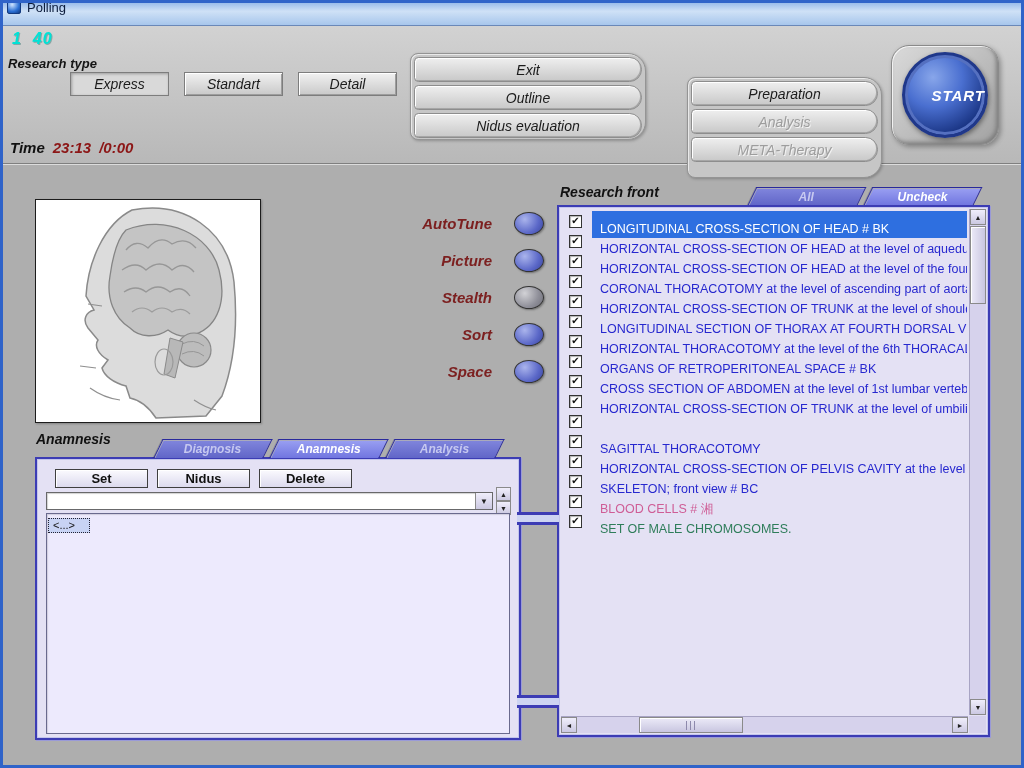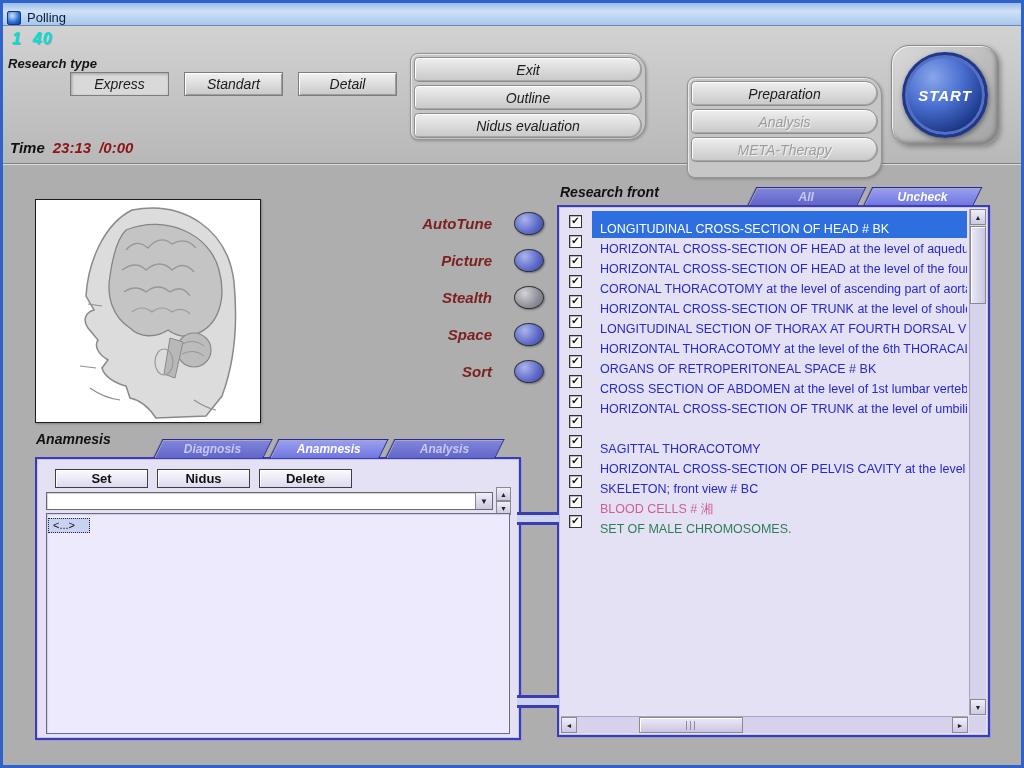--- a/index.html
+++ b/index.html
@@ -4,21 +4,21 @@
 <style>
   * { margin:0; padding:0; box-sizing:border-box; }
   html,body { width:1024px; height:768px; overflow:hidden; }
   body { font-family:"Liberation Sans", sans-serif; }
   .window { position:relative; width:1024px; height:768px; background:#aeaeae; overflow:hidden; }
   .frame-overlay { position:absolute; inset:0; border:3px solid #2f63c9; pointer-events:none; z-index:60; }
 
   
   .titlebar { position:absolute; left:0; top:0; width:100%; height:26px;
     background:linear-gradient(180deg,#86aee6 0%,#cfe1f6 45%,#a7c6ec 100%);
-    border-bottom:1px solid #6a88b8; display:flex; align-items:flex-end; gap:6px; padding-left:7px; z-index:55; }
+    border-bottom:1px solid #6a88b8; display:flex; align-items:flex-start; gap:6px; padding-left:7px; z-index:55; }
   .app-icon { width:14px; height:14px; border-radius:2px;
     background:radial-gradient(circle at 35% 30%, #cfe4ff, #2a6fd4 60%, #123a80); border:1px solid #123a80; }
   .title-text { font-size:13px; color:#0c1c3c; }
 
   
   .header { position:absolute; left:0; top:26px; width:100%; height:138px;
     background:linear-gradient(180deg,#d2d2d2,#b8b8b8);
     border-bottom:1px solid #7f7f7f; box-shadow:0 1px 0 #dcdcdc; z-index:5; }
   .counter { position:absolute; left:12px; top:4px; font:italic bold 16px "Liberation Sans",sans-serif;
     color:#00e2d6; white-space:pre; letter-spacing:1px; text-shadow:1px 1px 0 rgba(0,90,85,.35); }
@@ -40,21 +40,21 @@
   .pill-btn:last-child { margin-bottom:0; }
   .pill-btn.disabled { color:#9d9d9d; text-shadow:1px 1px 0 #f2f2f2; }
 
   .start-frame { position:absolute; left:891px; top:19px; width:108px; height:100px; border-radius:18px;
     background:linear-gradient(135deg,#dadada,#a2a2a2); border:1px solid #8a8a8a;
     box-shadow:inset 1px 1px 0 #f2f2f2, inset -2px -2px 4px #7c7c7c, 2px 2px 5px rgba(0,0,0,.3);
     display:flex; align-items:center; justify-content:center; }
   .start-button { width:86px; height:86px; border-radius:50%;
     background:radial-gradient(circle at 35% 28%, #88a6ea 0%, #4a6fd0 38%, #16307e 78%, #0b1d55 100%);
     border:3px solid #20388a; box-shadow:inset 0 0 0 3px #5570c0, 1px 2px 5px rgba(0,0,0,.45);
-    display:flex; align-items:center; justify-content:center;
+    display:flex; align-items:center; justify-content:flex-end;
     color:#ffffff; font:italic bold 15px "Liberation Sans",sans-serif; letter-spacing:1px; }
 
   .time-row { position:absolute; left:10px; top:113px; display:flex; gap:8px; align-items:baseline; }
   .time-label { font:italic bold 15px "Liberation Sans",sans-serif; color:#111; }
   .time-value { font:italic bold 15px "Liberation Sans",sans-serif; color:#8c1616; }
 
   
   .image-frame { position:absolute; left:35px; top:199px; width:226px; height:224px;
     background:#ffffff; border:1px solid #1c1c1c; box-shadow:1px 1px 2px rgba(0,0,0,.25); }
   .image-frame svg { width:100%; height:100%; display:block; }
@@ -210,25 +210,25 @@
       </div>
       <div class="toggle-row">
         <span class="toggle-label">Picture</span>
         <span class="oval blue"></span>
       </div>
       <div class="toggle-row">
         <span class="toggle-label">Stealth</span>
         <span class="oval gray"></span>
       </div>
       <div class="toggle-row">
+        <span class="toggle-label">Sort</span>
+        <span class="oval blue"></span>
+      </div>
+      <div class="toggle-row">
         <span class="toggle-label">Space</span>
-        <span class="oval blue"></span>
-      </div>
-      <div class="toggle-row">
-        <span class="toggle-label">Sort</span>
         <span class="oval blue"></span>
       </div>
     </div>
 
   <span class="anamnesis-label">Anamnesis</span>
   <div class="tabs tabs-left">
       <div class="tab">
         <span class="tab-label">Diagnosis</span>
       </div>
       <div class="tab active">

